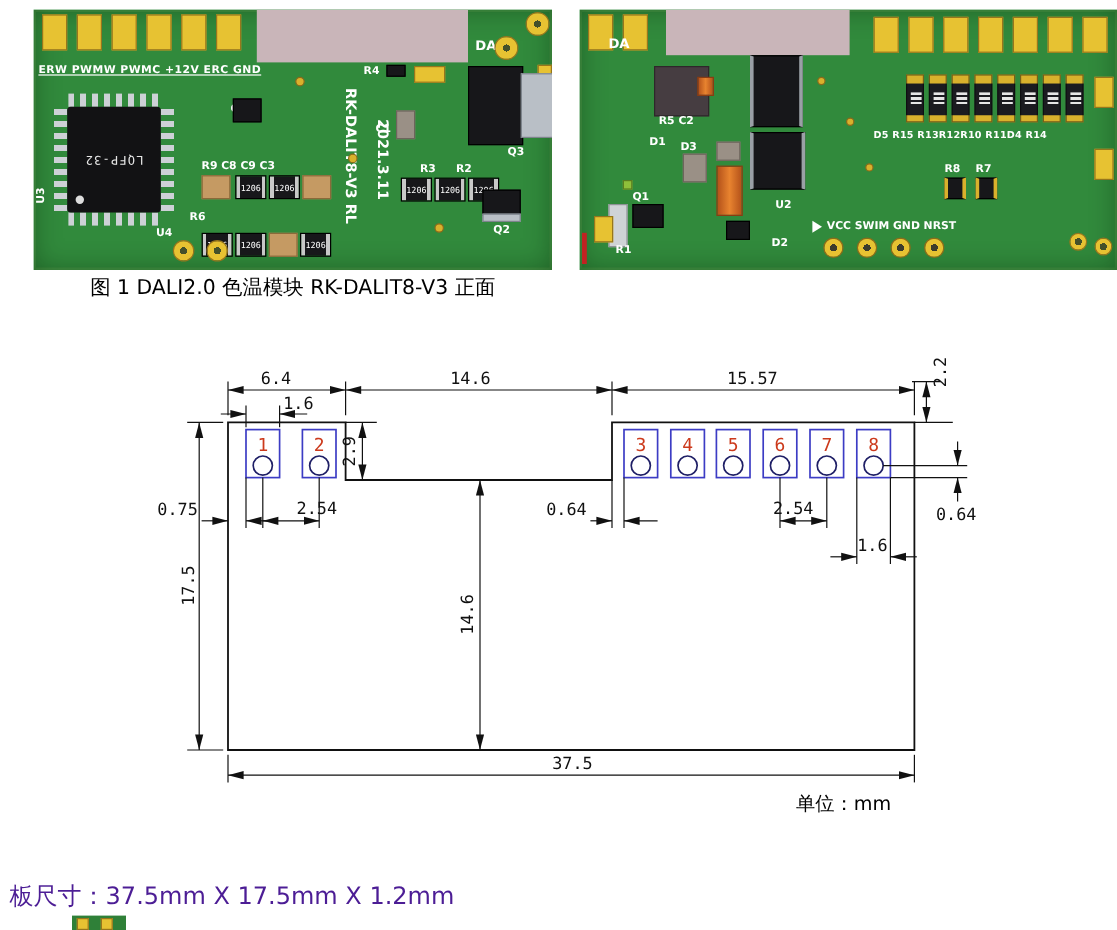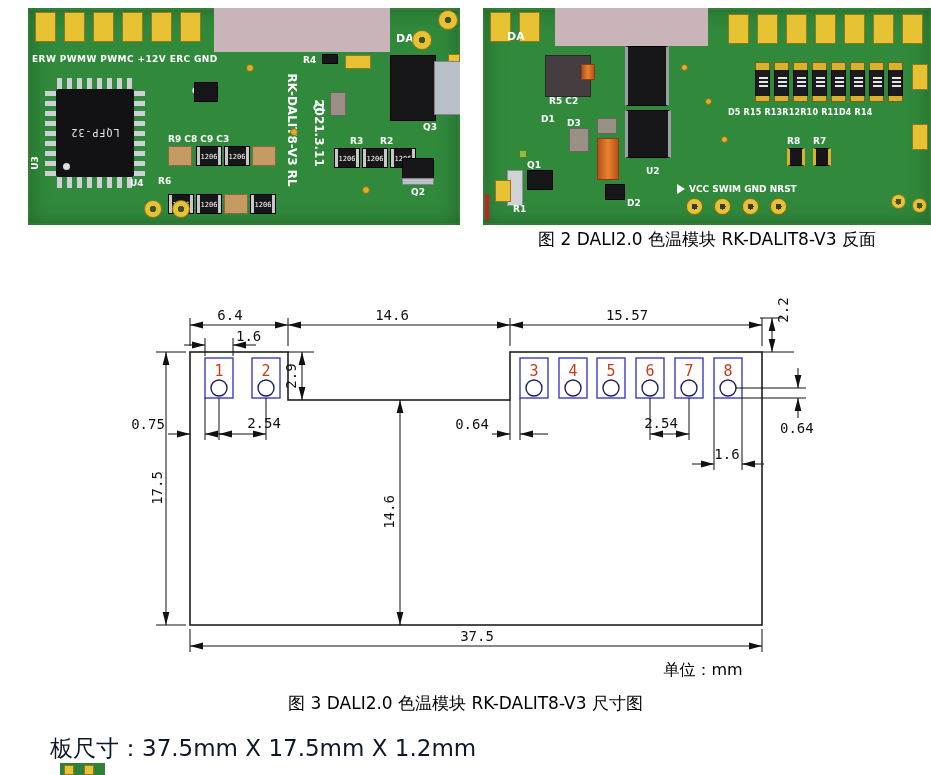--- a/index.html
+++ b/index.html
@@ -11,21 +11,21 @@
   .pinkbg{position:absolute;background:#c9b5b9;}
   .pad{position:absolute;background:#e7c232;border:1px solid #96761d;box-sizing:border-box;}
   .padc{position:absolute;border-radius:50%;background:#e7c232;border:1px solid #96761d;box-sizing:border-box;}
   .hole{background:radial-gradient(circle,#44502a 0 3px,#e7c232 3px);}
   .holec{position:absolute;border-radius:50%;box-sizing:border-box;border:1px solid #8a6d1a;
          background:radial-gradient(circle,#3b3b2c 0 3px,#e7c232 3px);}
   .via{position:absolute;border-radius:50%;background:#d9b12c;border:1px solid #8a6a1a;box-sizing:border-box;}
   .silk{position:absolute;color:#fff;font-family:"DejaVu Sans",sans-serif;font-weight:bold;
         font-size:9px;line-height:10px;white-space:nowrap;}
   .s8{font-size:8px;letter-spacing:0.2px;}
-  .s9{font-size:9px;letter-spacing:0.4px;}
+  .s9{font-size:9px;letter-spacing:0.4px;text-decoration:underline;}
   .comp{position:absolute;box-sizing:border-box;}
   .blk{background:#17171a;border:1px solid #000;}
   .silver{background:#b9bfc6;border:1px solid #7d848c;}
   .graycomp{background:#9a9086;border:1px solid #6d655c;}
   .litec{background:#cfd3d6;border:1px solid #8e9296;}
   .tanc{background:#c59a63;border:1px solid #8a6a3a;}
   .orangec{background:linear-gradient(90deg,#b4521a,#e8832f,#b4521a);border:1px solid #8a3c12;}
   .r1206{background:linear-gradient(90deg,#c8c8c8 0 3px,#17171a 3px calc(100% - 3px),#c8c8c8 calc(100% - 3px));
          color:#fff;font:7px "DejaVu Sans Mono",monospace;text-align:center;line-height:20px;border:1px solid #000;}
   .vres{position:absolute;width:15px;height:40px;box-sizing:border-box;border:1px solid rgba(0,0,0,.45);
@@ -36,21 +36,21 @@
         background:repeating-linear-gradient(90deg,#cdd1d6 0 5px,transparent 5px 10px);}
   .qfp .pins-v{position:absolute;top:12px;bottom:12px;width:11px;
         background:repeating-linear-gradient(0deg,#cdd1d6 0 5px,transparent 5px 10px);}
   .qfp .body{position:absolute;inset:11px;background:#121214;border-radius:3px;}
   .qfp .lbl{position:absolute;inset:0;display:flex;align-items:center;justify-content:center;
         transform:rotate(180deg);color:#e6e6e6;font:10px "DejaVu Sans Mono",monospace;letter-spacing:1px;}
   .qfp .dot{position:absolute;left:18px;bottom:18px;width:7px;height:7px;border-radius:50%;background:#ddd;}
   .vtext{position:absolute;text-align:center;transform:rotate(90deg);}
   .caption{position:absolute;color:#000;font-size:17px;text-align:center;white-space:nowrap;}
   .unit{position:absolute;color:#000;font-size:16px;white-space:nowrap;}
-  .footer{position:absolute;color:#0f172a;font-size:23px;white-space:nowrap;margin-left:42px;}
+  .footer{position:absolute;color:#4c1d95;font-size:20px;white-space:nowrap;}
   .tri{position:absolute;width:0;height:0;border-top:5px solid transparent;
        border-bottom:5px solid transparent;border-left:8px solid #fff;}
   .greendot{position:absolute;background:#8fbf3a;border:1px solid #5a7d20;box-sizing:border-box;}
   .redsliver{position:absolute;background:#c22222;}
   .dim-svg{position:absolute;left:0;top:288px;}
   .dim-svg text{font-family:"DejaVu Sans Mono",monospace;font-size:14px;fill:#111;}
   .dim-svg text.padnum{font-size:15px;fill:#cc3a1c;}
 </style>
 </head>
 <body>
@@ -76,21 +76,21 @@
     <div class="qfp" style="position:absolute;left:17px;top:70px;width:100px;height:110px">
       <div class="pins-h" style="top:0"></div>
       <div class="pins-h" style="bottom:0"></div>
       <div class="pins-v" style="left:0"></div>
       <div class="pins-v" style="right:0"></div>
       <div class="body"></div>
       <div class="lbl">LQFP-32</div>
       <div class="dot"></div>
     </div>
     <span class="silk" style="left:0px;top:150px;transform:rotate(-90deg)">U3</span>
-    <span class="silk" style="left:102px;top:170px">U4</span>
+    <span class="silk" style="left:102px;top:182px">U4</span>
 
     <span class="silk" style="left:164px;top:78px">C4</span>
     <div class="comp blk" style="left:166px;top:74px;width:24px;height:20px"></div>
 
     <span class="silk" style="left:275px;top:47px">R4</span>
     <div class="comp blk" style="left:294px;top:46px;width:16px;height:10px"></div>
 
     <span class="silk" style="left:285px;top:95px">C1</span>
     <div class="comp graycomp" style="left:302px;top:84px;width:16px;height:24px"></div>
 
@@ -158,21 +158,21 @@
 
     <div class="comp graycomp" style="left:114px;top:110px;width:20px;height:16px"></div>
     <div class="comp orangec" style="left:114px;top:130px;width:22px;height:42px"></div>
 
     <span class="silk" style="left:44px;top:152px">Q1</span>
     <div class="comp blk" style="left:44px;top:162px;width:26px;height:20px"></div>
     <div class="comp litec" style="left:24px;top:162px;width:16px;height:36px"></div>
     <span class="silk" style="left:30px;top:196px">R1</span>
     <div class="greendot" style="left:36px;top:142px;width:8px;height:8px"></div>
     <div class="comp blk" style="left:122px;top:176px;width:20px;height:16px"></div>
-    <span class="silk" style="left:144px;top:190px">D2</span>
+    <span class="silk" style="left:160px;top:190px">D2</span>
 
     <div class="vres" style="left:272px;top:54px">
         <div class="mark"></div>
       </div>
     <div class="vres" style="left:291px;top:54px">
         <div class="mark"></div>
       </div>
     <div class="vres" style="left:310px;top:54px">
         <div class="mark"></div>
       </div>
@@ -209,21 +209,21 @@
     <div class="pad" style="left:12px;top:172px;width:16px;height:22px"></div>
     <div class="pad" style="left:429px;top:56px;width:16px;height:26px"></div>
     <div class="pad" style="left:429px;top:116px;width:16px;height:26px"></div>
     <div class="padc hole" style="left:408px;top:186px;width:15px;height:15px"></div>
     <div class="padc hole" style="left:429px;top:190px;width:15px;height:15px"></div>
     <div class="via" style="left:238px;top:128px;width:7px;height:7px"></div>
     <div class="via" style="left:198px;top:56px;width:7px;height:7px"></div>
     <div class="via" style="left:222px;top:90px;width:7px;height:7px"></div>
   </div>
 
-  <div class="caption" style="left:483px;top:228px;width:448px">图 2 DALI2.0 色温模块 RK-DALIT8-V3  反面</div>
+  <div class="caption" style="left:28px;top:228px;width:432px">图 1 DALI2.0 色温模块 RK-DALIT8-V3  正面</div>
 
   <svg class="dim-svg" viewBox="0 0 931 382" width="931" height="382">
     <defs>
       <marker id="mE" markerWidth="14" markerHeight="10" refX="13" refY="4" orient="auto" markerUnits="userSpaceOnUse">
         <path d="M0,0.6 L13,4 L0,7.4 Z" fill="#111"></path>
       </marker>
       <marker id="mS" markerWidth="14" markerHeight="10" refX="0" refY="4" orient="auto" markerUnits="userSpaceOnUse">
         <path d="M13,0.6 L0,4 L13,7.4 Z" fill="#111"></path>
       </marker>
     </defs>
@@ -335,21 +335,20 @@
       <text x="661" y="140" text-anchor="middle">2.54</text>
       <text x="727" y="171" text-anchor="middle">1.6</text>
       <text x="780" y="145" text-anchor="start">0.64</text>
       <text x="162" y="200" text-anchor="middle" transform="rotate(-90 162 200)">17.5</text>
       <text x="394" y="224" text-anchor="middle" transform="rotate(-90 394 224)">14.6</text>
       <text x="477" y="353" text-anchor="middle">37.5</text>
     </g>
   </svg>
 
   <div class="unit" style="left:648px;top:660px;width:110px;text-align:center">单位：mm</div>
-  <div class="caption" style="left:0;top:692px;width:931px">图 3 DALI2.0 色温模块 RK-DALIT8-V3  尺寸图</div>
   <div class="footer" style="left:8px;top:733px">板尺寸：37.5mm X 17.5mm X 1.2mm</div>
 
   <div class="abs" style="left:60px;top:763px;width:45px;height:12px;background:#2f8038;overflow:hidden">
     <div class="pad" style="left:4px;top:2px;width:10px;height:10px"></div>
     <div class="pad" style="left:24px;top:2px;width:10px;height:10px"></div>
   </div>
 
 </div>
 
 </body></html>

